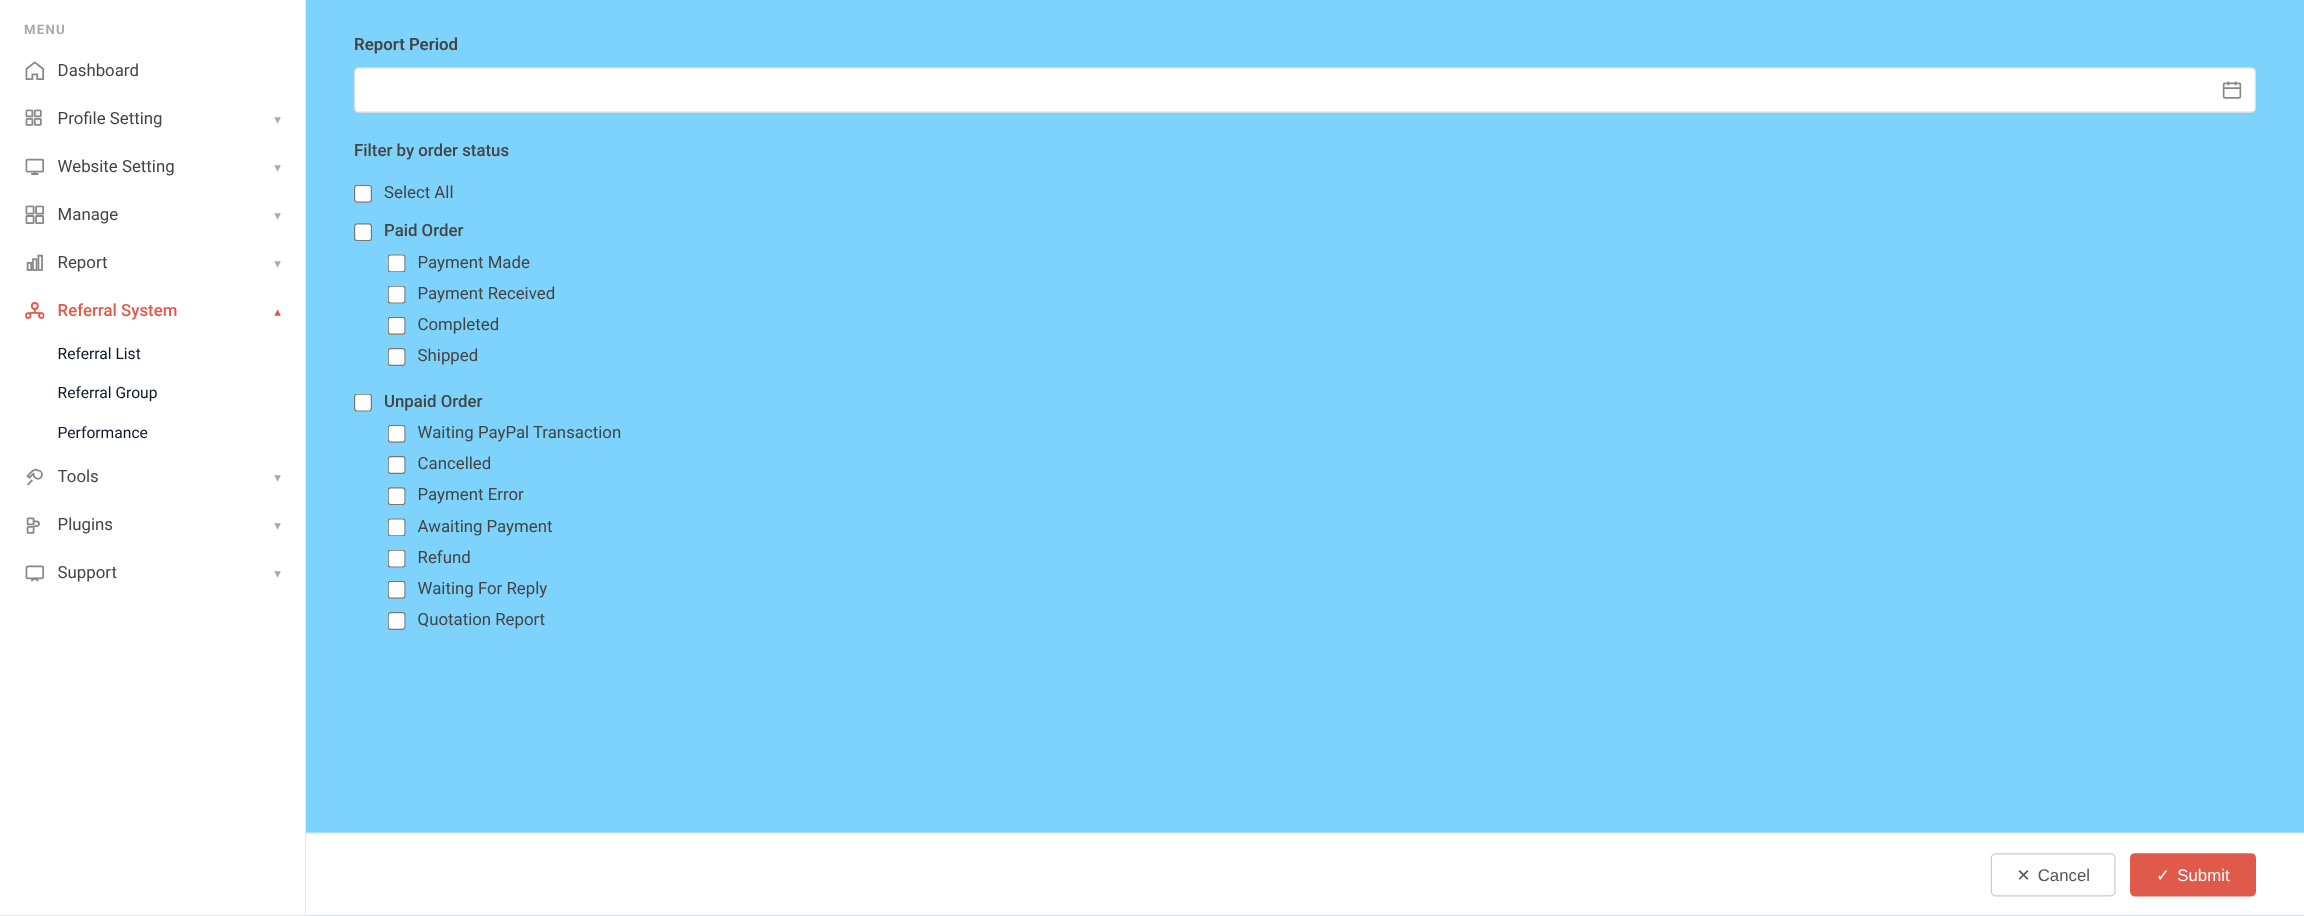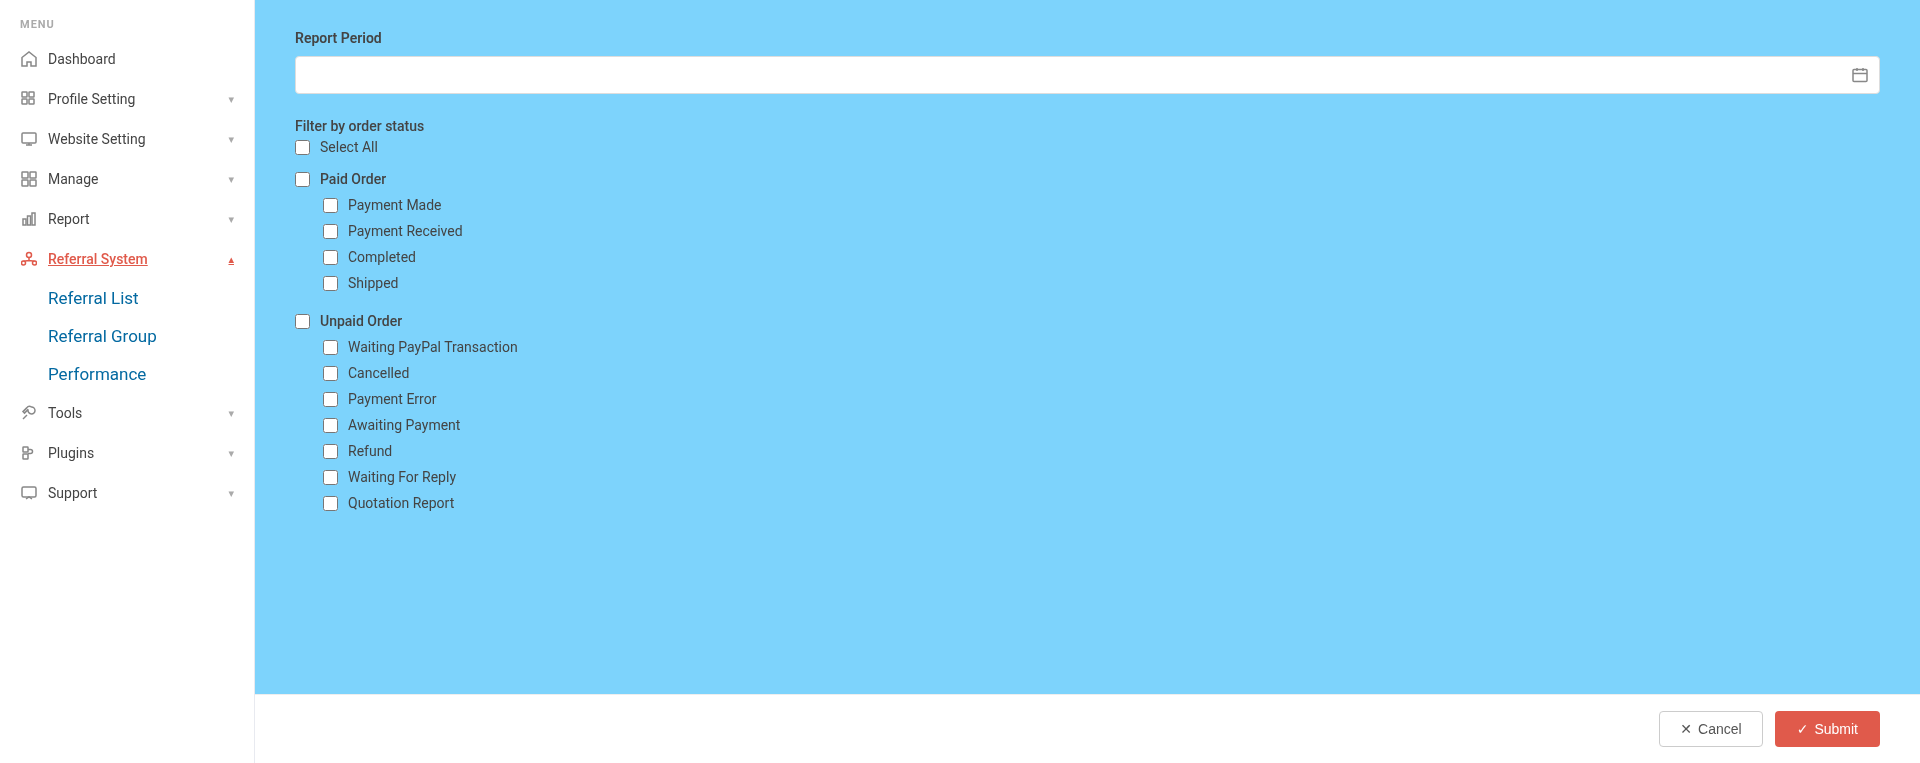--- a/index.html
+++ b/index.html
@@ -36,41 +36,41 @@
       display: flex;
       align-items: center;
       padding: 11px 20px;
       cursor: pointer;
       color: #444;
       font-size: 14px;
       gap: 10px;
       user-select: none;
       transition: background 0.15s;
     }
-    .sidebar-item.active { color: #e05a4b; text-decoration: underline; }
+    .sidebar-item.active { color: #e05a4b; }
     .sidebar-item .item-icon {
       width: 18px;
       height: 18px;
       display: flex;
       align-items: center;
       justify-content: center;
       flex-shrink: 0;
     }
     .sidebar-item .item-label { flex: 1; }
     .sidebar-item .chevron {
       font-size: 11px;
       color: #aaa;
     }
     .sidebar-subitem {
       display: flex;
       align-items: flex-start;
       padding: 9px 20px 9px 48px;
       cursor: pointer;
-      color: #0369a1;
-      font-size: 17px;
+      color: #0f172a;
+      font-size: 13px;
       user-select: none;
       transition: background 0.15s;
     }
 
     
     .main {
       flex: 1;
       background: #7dd3fc;
       display: flex;
       flex-direction: column;
@@ -113,21 +113,21 @@
       transform: translateY(-50%);
       color: #888;
       font-size: 16px;
       pointer-events: none;
     }
 
     .filter-label {
       font-size: 14px;
       color: #444;
       font-weight: 500;
-      margin-bottom: 0;
+      margin-bottom: 14px;
     }
 
     .checkbox-item {
       display: flex;
       align-items: center;
       gap: 10px;
       padding: 5px 0;
       cursor: pointer;
       user-select: none;
     }

